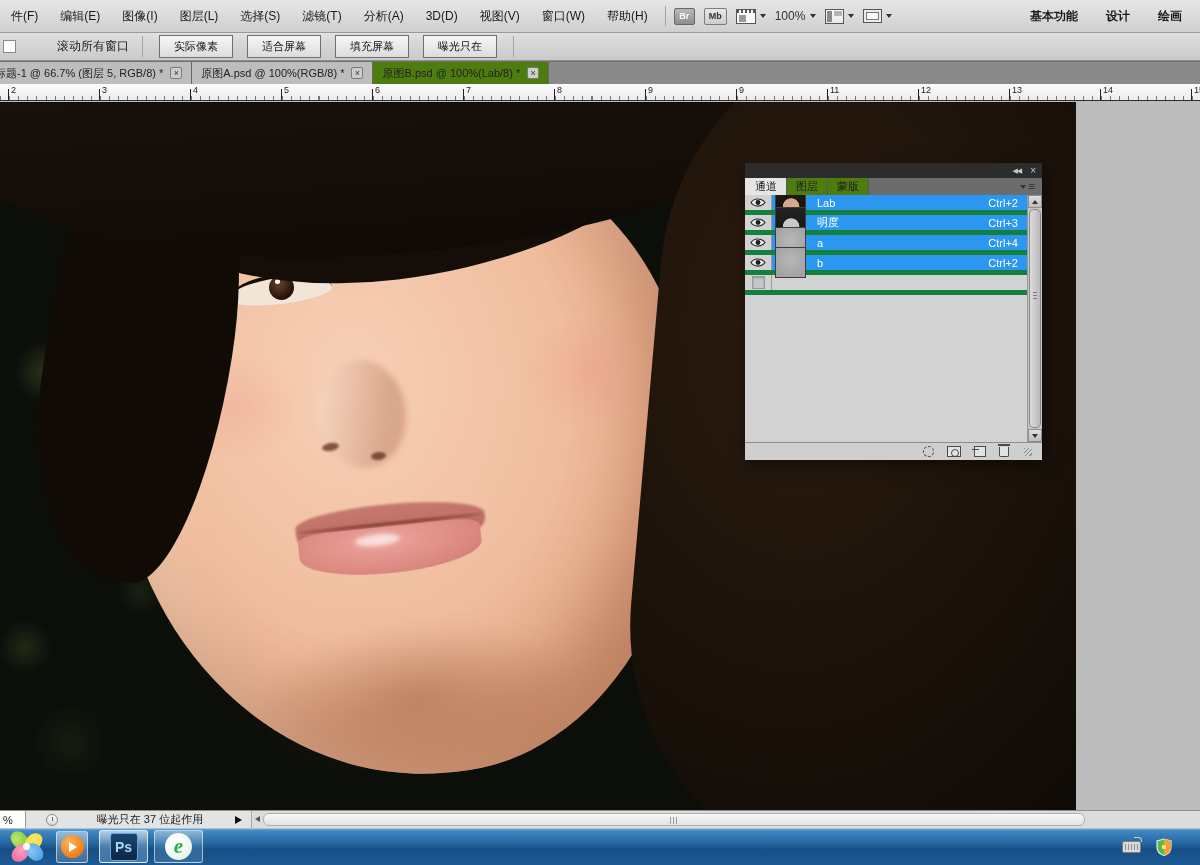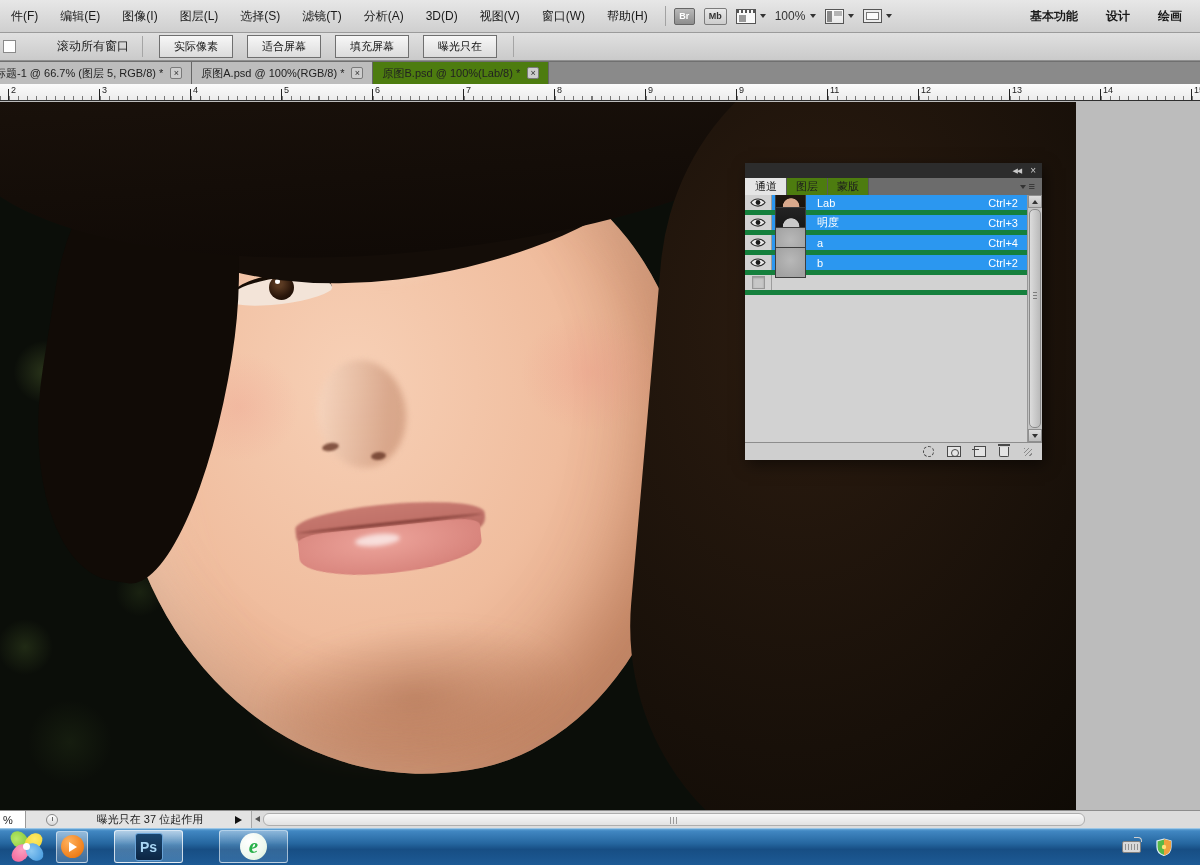--- a/index.html
+++ b/index.html
@@ -214,23 +214,23 @@
   .petal.yellow { left:22px; top:4px; background:radial-gradient(circle at 40% 35%, #fbe96a, #f2cf1d); transform:rotate(45deg); }
   .petal.pink { left:9px; top:15px; background:radial-gradient(circle at 40% 35%, #fba0c0, #f25f97); transform:rotate(45deg); }
   .petal.blue { left:23px; top:14px; background:radial-gradient(circle at 40% 35%, #8cc8f2, #3f96dd); transform:rotate(-45deg); }
   .flower-center { position:absolute; left:19px; top:15px; width:7px; height:7px; background:#fff; border-radius:50%; }
   .tb-playbox { width:32px; height:32px; margin:0 8px; background:linear-gradient(rgba(255,255,255,.45),rgba(255,255,255,.15));
     border:1px solid rgba(255,255,255,.55); border-radius:3px; display:flex; align-items:center; justify-content:center; }
   .play-circle { width:23px; height:23px; border-radius:50%; background:radial-gradient(circle at 35% 30%, #ffb25e, #f07f1a 70%, #d96a0a);
     display:flex; align-items:center; justify-content:center; }
   .play-tri { width:0; height:0; border-top:5px solid transparent; border-bottom:5px solid transparent;
     border-left:8px solid #fff; margin-left:2px; }
-  .tb-btn { width:69px; height:33px; border-radius:3px; border:1px solid rgba(255,255,255,.75);
+  .tb-btn { width:49px; height:33px; border-radius:3px; border:1px solid rgba(255,255,255,.75);
     background:linear-gradient(rgba(255,255,255,.6),rgba(195,228,250,.3) 45%,rgba(145,195,235,.3));
-    display:flex; align-items:center; justify-content:center; margin:0 18px; }
+    display:flex; align-items:center; justify-content:center; margin:0 3px; }
   .tb-btn.dim { border-color:rgba(255,255,255,.55);
     background:linear-gradient(rgba(255,255,255,.4),rgba(195,228,250,.18) 45%,rgba(145,195,235,.18)); }
   .ps-sq { width:28px; height:28px; background:linear-gradient(#1a466f,#0c2644); border:1px solid #69a3d7;
     color:#a9d7f5; font-weight:bold; font-size:14px; display:flex; align-items:center; justify-content:center; border-radius:3px; }
   .e-circ { width:27px; height:27px; background:radial-gradient(circle at 35% 30%, #ffffff, #eef8ee 60%, #d2ecd2);
     border-radius:50%; color:#28b14a; font-weight:bold; font-size:21px; font-style:italic;
     display:flex; align-items:center; justify-content:center; font-family:"Liberation Serif", serif; }
   .tray { margin-left:auto; display:flex; align-items:center; gap:15px; padding-right:28px; }
   .kbd-icon { width:19px; height:12px; background:#d9d9d9; border:1px solid #7f7f7f; border-radius:2px; position:relative; }
   .kbd-icon:before { content:""; position:absolute; inset:2px;

